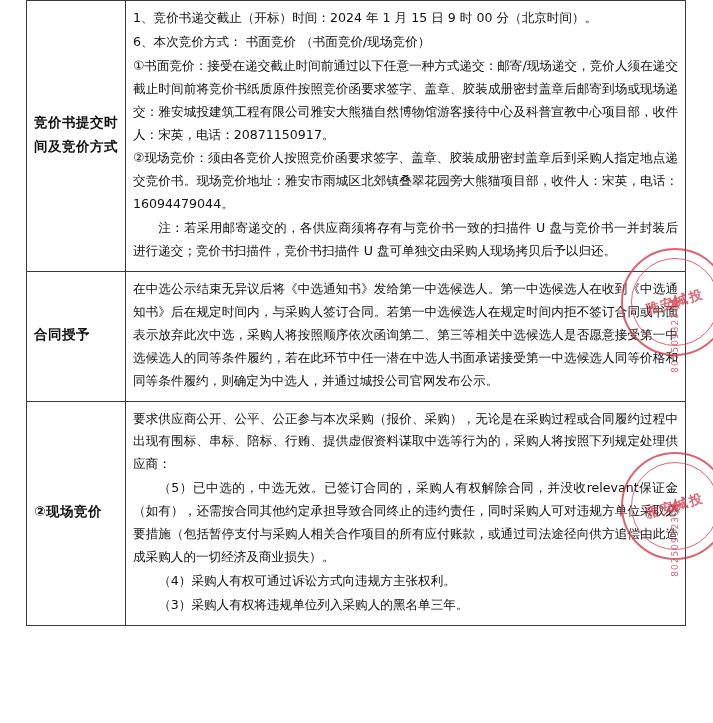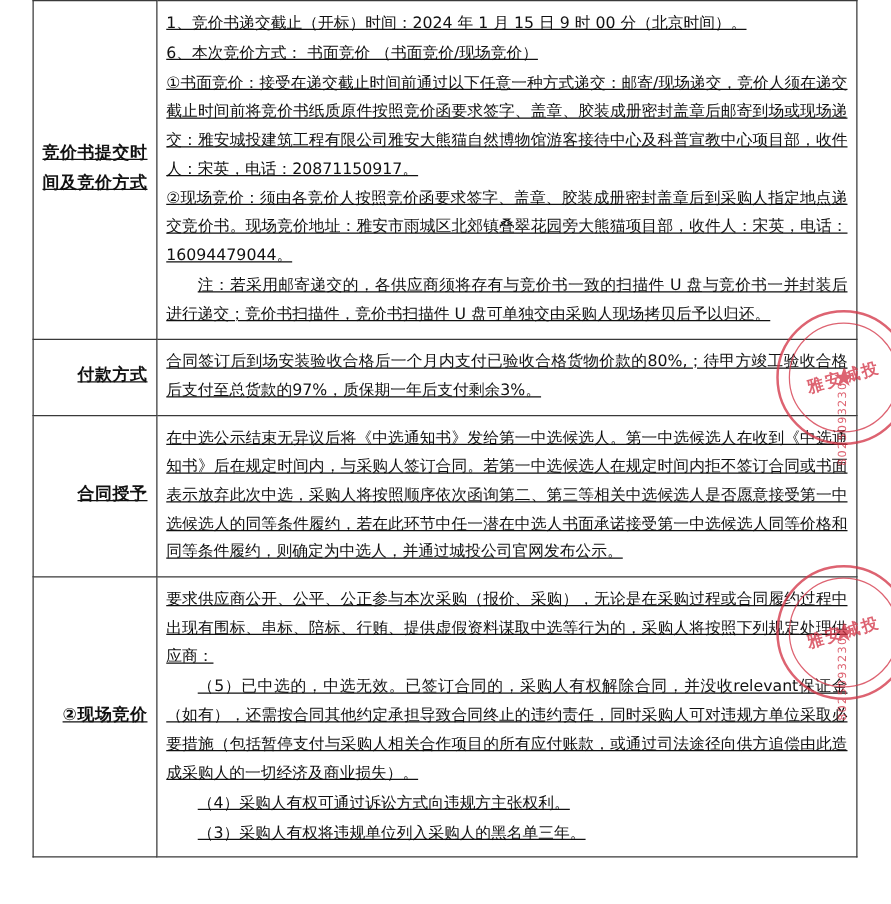--- a/index.html
+++ b/index.html
@@ -24,25 +24,24 @@
   table.doc {
     border-collapse: collapse;
     width: 660px;
     margin-left: 26px;
     table-layout: fixed;
   }
   table.doc td {
     border: 1px solid #3a3a3a;
     vertical-align: middle;
     padding: 6px 7px 8px 7px;
-    text-decoration: underline;
   }
   td.label {
     width: 84px;
-    text-align: right;
+    text-align: left;
     font-weight: bold;
     font-size: 13.5px;
     line-height: 1.75;
     letter-spacing: 0.5px;
     vertical-align: middle;
   }
   td.body {
     font-size: 12.6px;
     line-height: 1.82;
     text-align: justify;
@@ -118,26 +117,20 @@
         <td class="label">竞价书提交时间及竞价方式</td>
         <td class="body">
           <p class="p">1、竞价书递交截止（开标）时间：2024 年 1 月 15 日 9 时 00 分（北京时间）。</p>
           <p class="p">6、本次竞价方式：  书面竞价  （书面竞价/现场竞价）</p>
           <p class="p">①书面竞价：接受在递交截止时间前通过以下任意一种方式递交：邮寄/现场递交，竞价人须在递交截止时间前将竞价书纸质原件按照竞价函要求签字、盖章、胶装成册密封盖章后邮寄到场或现场递交：雅安城投建筑工程有限公司雅安大熊猫自然博物馆游客接待中心及科普宣教中心项目部，收件人：宋英，电话：20871150917。</p>
           <p class="p">②现场竞价：须由各竞价人按照竞价函要求签字、盖章、胶装成册密封盖章后到采购人指定地点递交竞价书。现场竞价地址：雅安市雨城区北郊镇叠翠花园旁大熊猫项目部，收件人：宋英，电话：16094479044。</p>
           <p class="p ind2">注：若采用邮寄递交的，各供应商须将存有与竞价书一致的扫描件 U 盘与竞价书一并封装后进行递交；竞价书扫描件，竞价书扫描件 U 盘可单独交由采购人现场拷贝后予以归还。</p>
         </td>
       </tr>
       <tr>
-        <td class="label">付款方式</td>
-        <td class="body mid">
-          <p class="p">合同签订后到场安装验收合格后一个月内支付已验收合格货物价款的80%,；待甲方竣工验收合格后支付至总货款的97%，质保期一年后支付剩余3%。</p>
-        </td>
-      </tr>
-      <tr>
         <td class="label">合同授予</td>
         <td class="body">
           <p class="p">在中选公示结束无异议后将《中选通知书》发给第一中选候选人。第一中选候选人在收到《中选通知书》后在规定时间内，与采购人签订合同。若第一中选候选人在规定时间内拒不签订合同或书面表示放弃此次中选，采购人将按照顺序依次函询第二、第三等相关中选候选人是否愿意接受第一中选候选人的同等条件履约，若在此环节中任一潜在中选人书面承诺接受第一中选候选人同等价格和同等条件履约，则确定为中选人，并通过城投公司官网发布公示。</p>
         </td>
       </tr>
       <tr>
         <td class="label">②现场竞价</td>
         <td class="body">
           <p class="p">要求供应商公开、公平、公正参与本次采购（报价、采购），无论是在采购过程或合同履约过程中出现有围标、串标、陪标、行贿、提供虚假资料谋取中选等行为的，采购人将按照下列规定处理供应商：</p>
           <p class="p ind2">（5）已中选的，中选无效。已签订合同的，采购人有权解除合同，并没收relevant保证金（如有），还需按合同其他约定承担导致合同终止的违约责任，同时采购人可对违规方单位采取必要措施（包括暂停支付与采购人相关合作项目的所有应付账款，或通过司法途径向供方追偿由此造成采购人的一切经济及商业损失）。</p>

